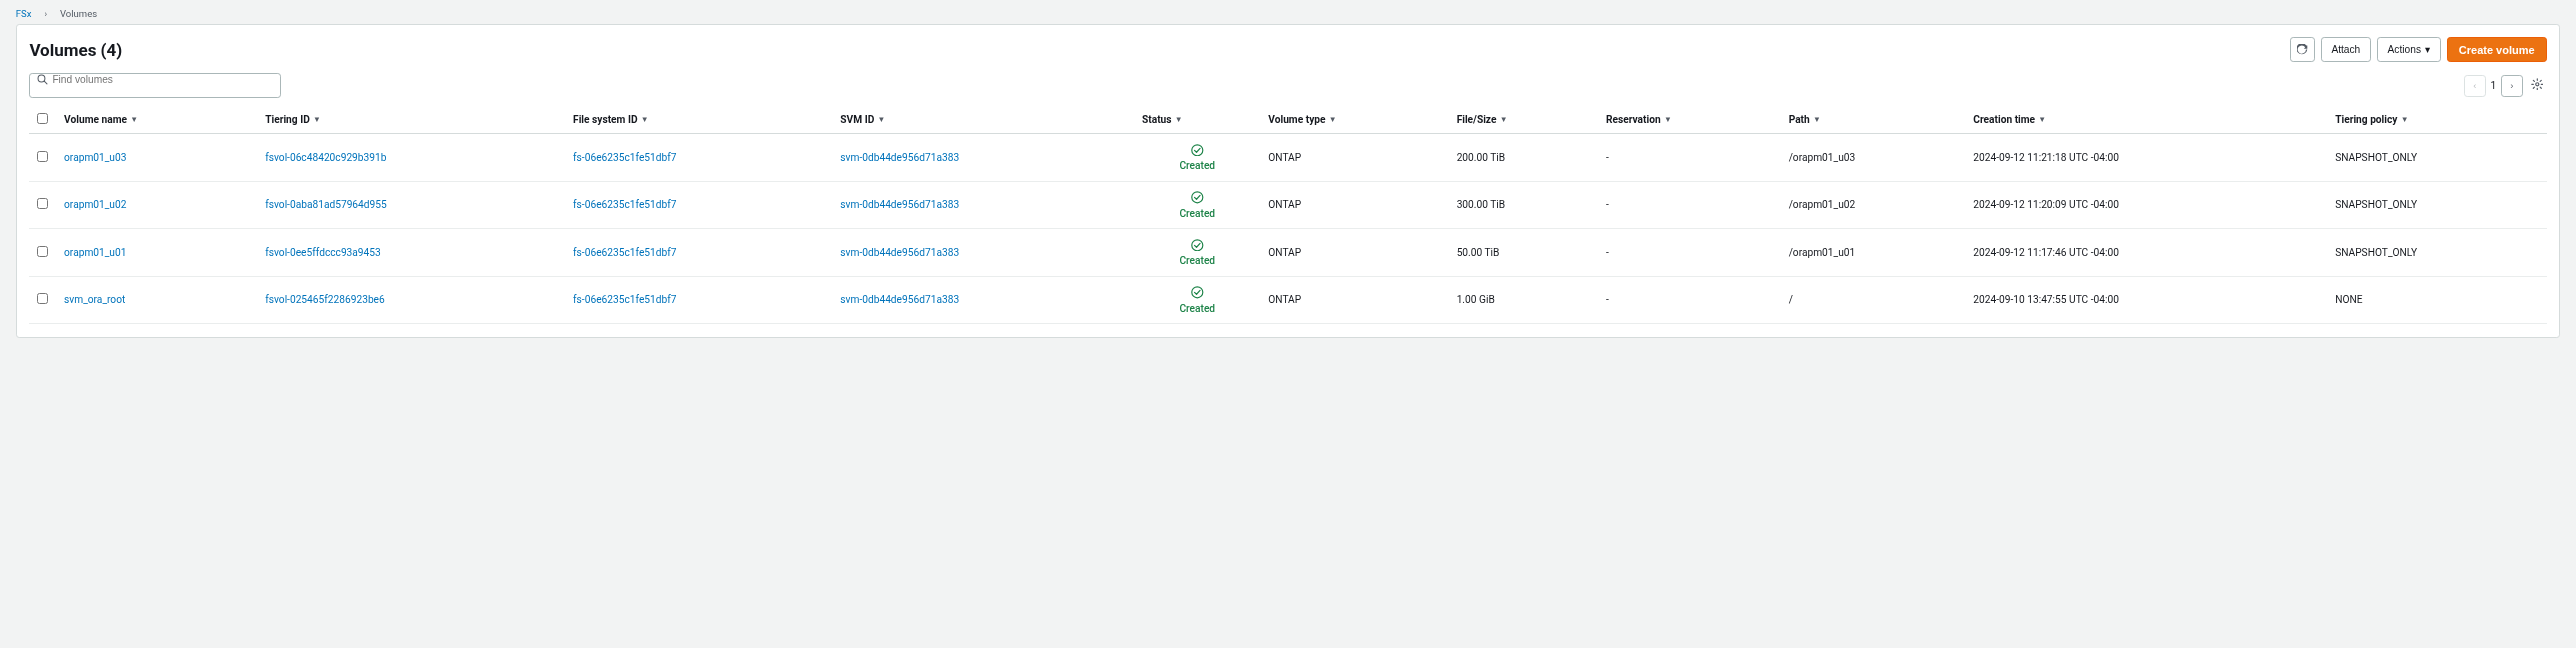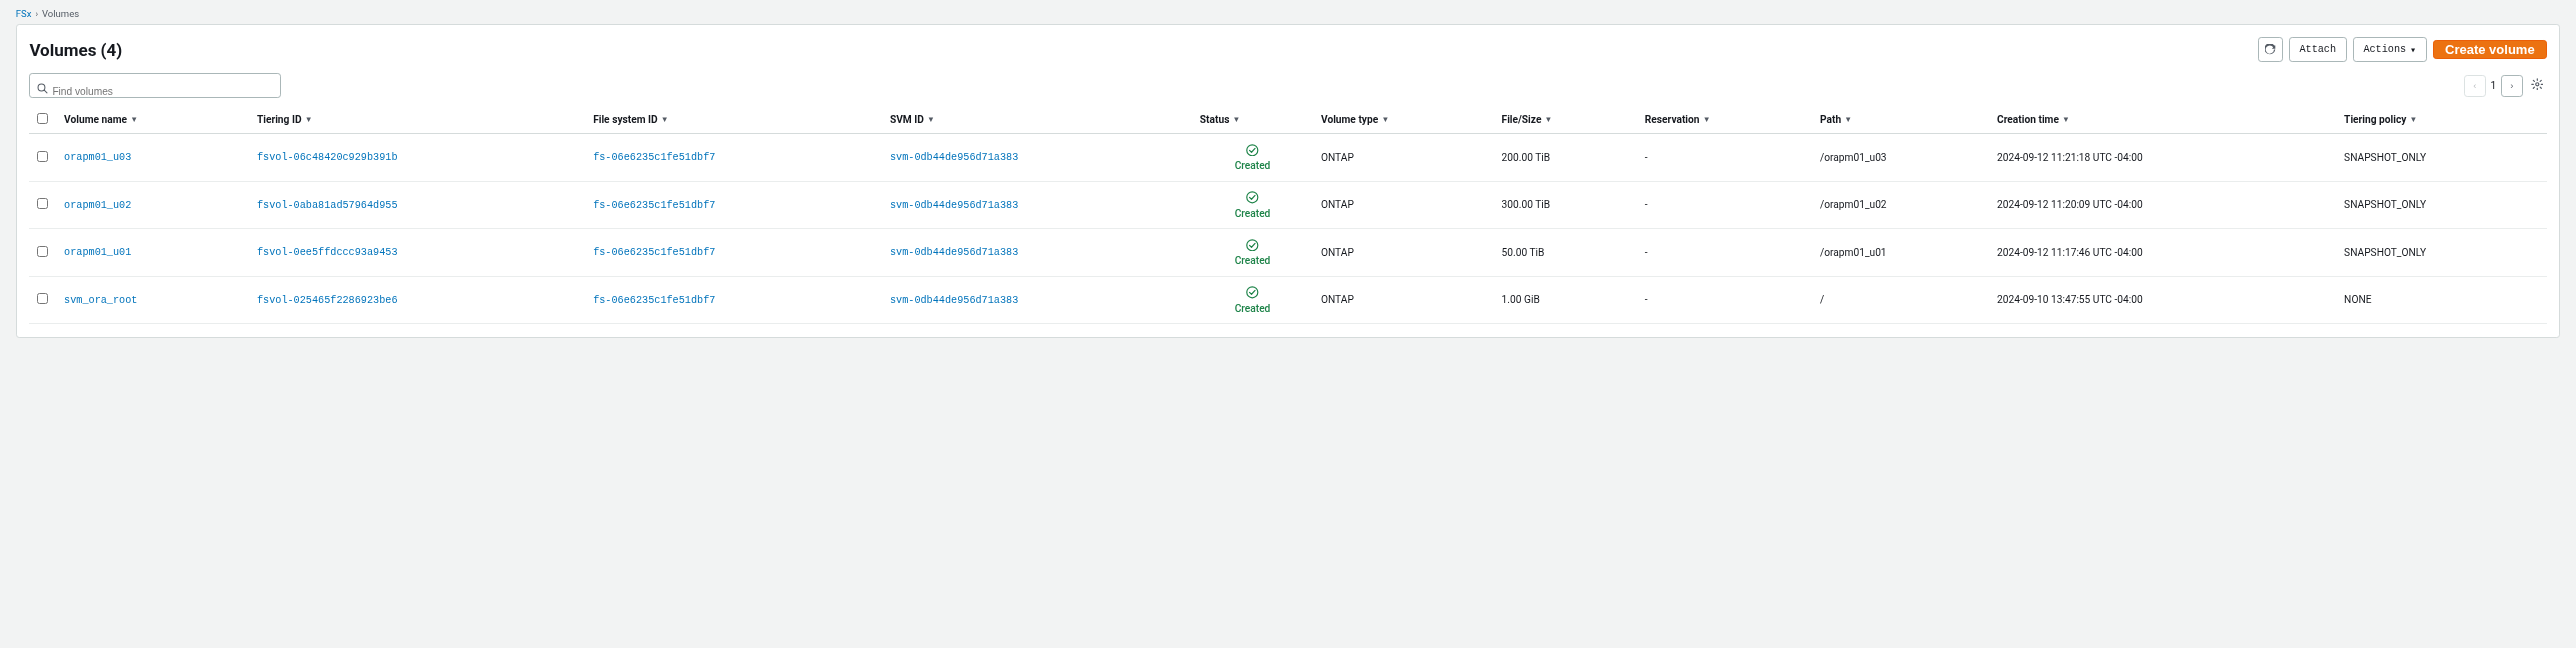--- a/index.html
+++ b/index.html
@@ -8,21 +8,21 @@
       font-size: 10.2px;
       background: #f2f3f3;
       color: #16191f;
     }
     .breadcrumb {
       display: flex;
       align-items: flex-end;
       padding: 7.9px 15.8px 4.7px;
       font-size: 9.5px;
       color: #545b64;
-      gap: 4px;
+      gap: 13px;
     }
     .breadcrumb a {
       color: #0073bb;
       text-decoration: none;
     }
     .breadcrumb-sep { color: #545b64; font-size: 8.7px; }
     .page-container {
       background: #fff;
       margin: 0 15.8px 15.8px;
       border-radius: 3.2px;
@@ -63,44 +63,43 @@
       border: 0.8px solid #aab7b8;
       border-radius: 3.2px;
       padding: 3.9px 9.5px;
       cursor: pointer;
       font-size: 10.2px;
       color: #16191f;
       height: 25px;
       display: flex;
       align-items: center;
       gap: 3.9px;
-      font-family: Liberation Mono, monospace;
     }
     .btn-primary {
       background: #ec7211;
       border: 0.8px solid #eb5f07;
       border-radius: 3.2px;
       padding: 3.9px 11px;
       cursor: pointer;
-      font-size: 13px;
+      font-size: 11px;
       color: #fff;
       font-weight: 600;
-      height: 19px;
+      height: 25px;
       display: flex;
       align-items: center;
     }
     .toolbar {
       display: flex;
       align-items: center;
       justify-content: space-between;
       margin-bottom: 7.9px;
     }
     .search-box {
       display: flex;
-      align-items: flex-end;
+      align-items: flex-start;
       border: 0.8px solid #aab7b8;
       border-radius: 3.2px;
       padding: 0 6.3px;
       width: 252px;
       height: 25px;
       background: #fff;
       gap: 4.7px;
     }
     .search-box input {
       border: none;
@@ -165,21 +164,20 @@
     .col-checkbox { width: 25px; }
     th .col-header {
       display: flex;
       align-items: center;
       gap: 3.2px;
     }
     .sort-icon { color: #545b64; font-size: 7.9px; }
     a.link {
       color: #0073bb;
       text-decoration: none;
-      font-family: Liberation Mono, monospace;
     }
     .status-created {
       display: flex;
       align-items: center;
       gap: 3.9px;
       color: #1d8348;
       font-weight: 500;
       flex-direction: column;
     }
     input[type="checkbox"] {

